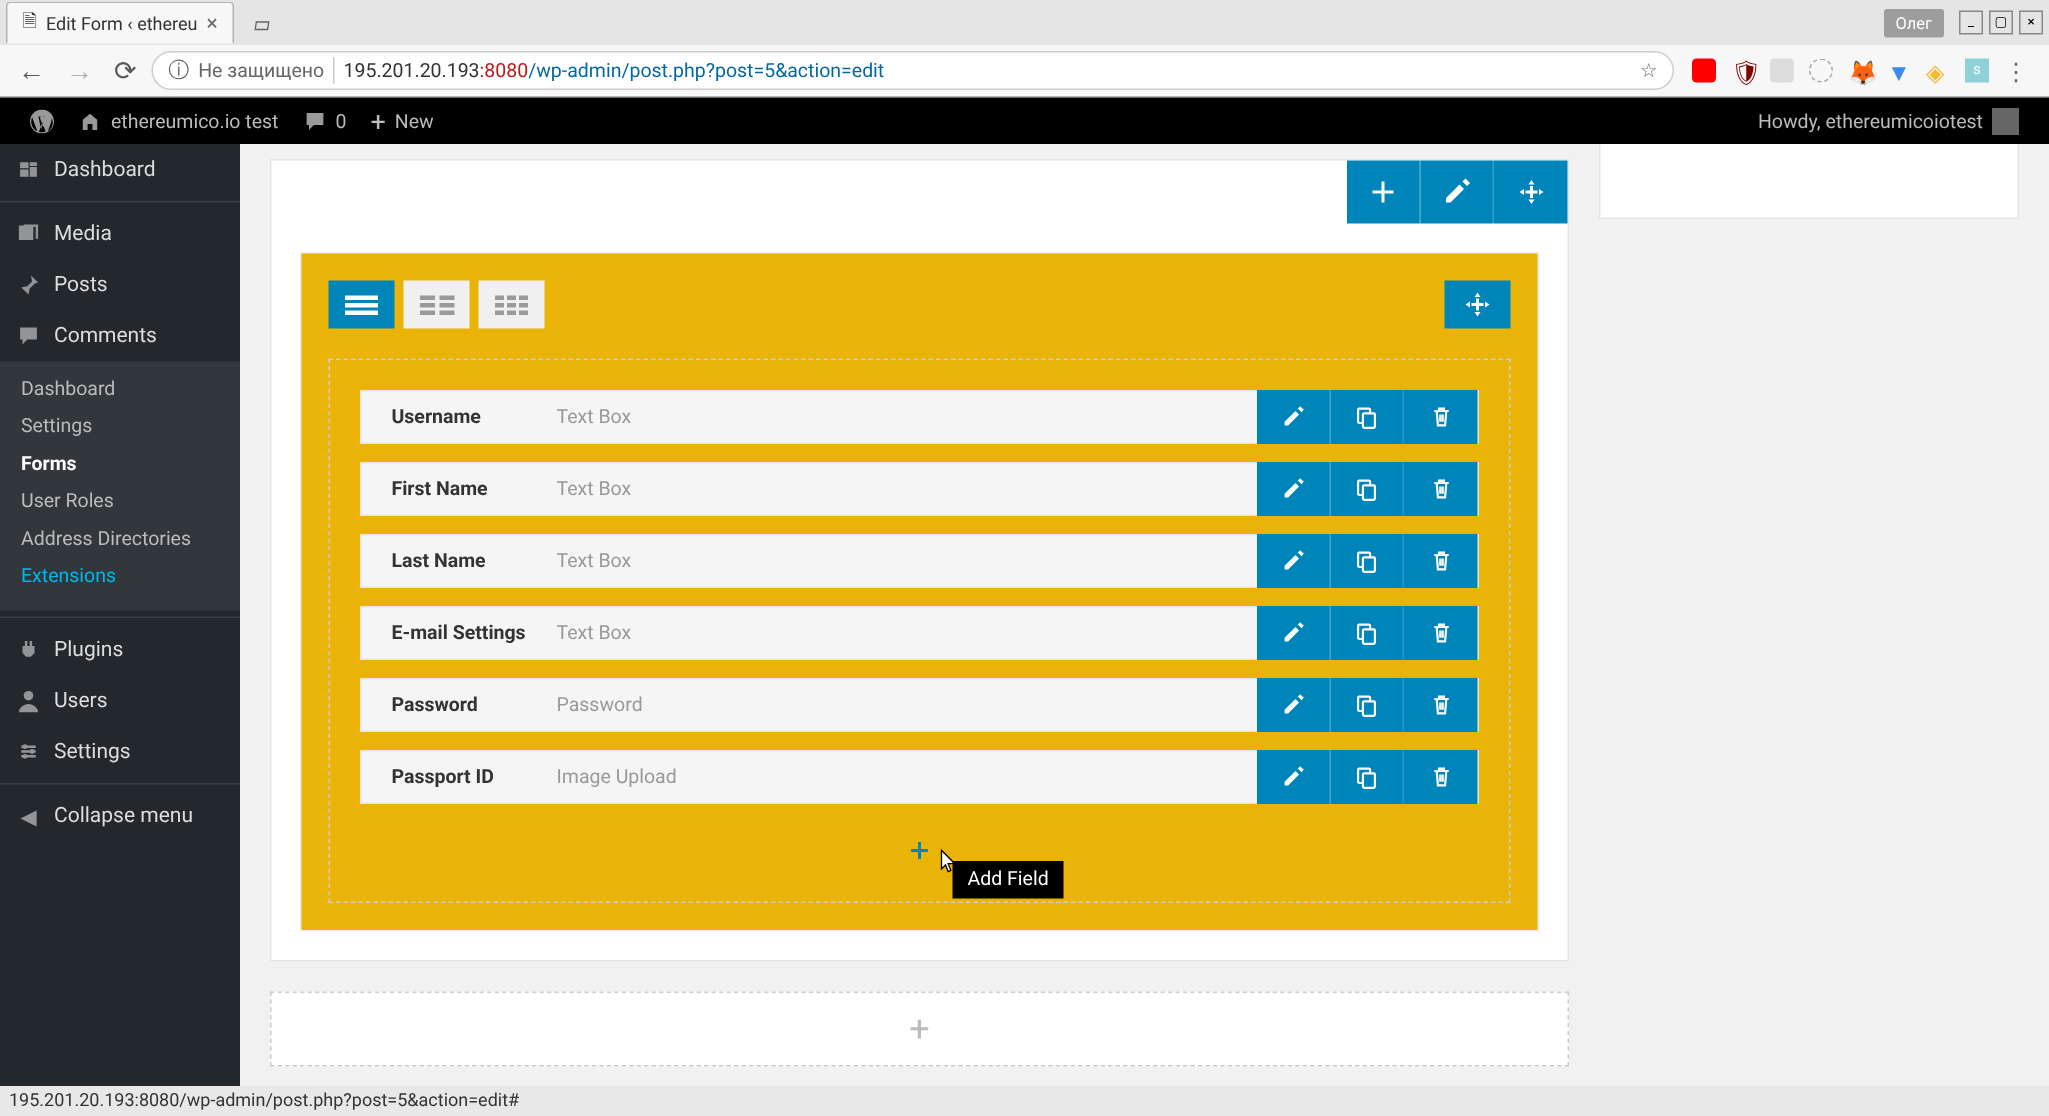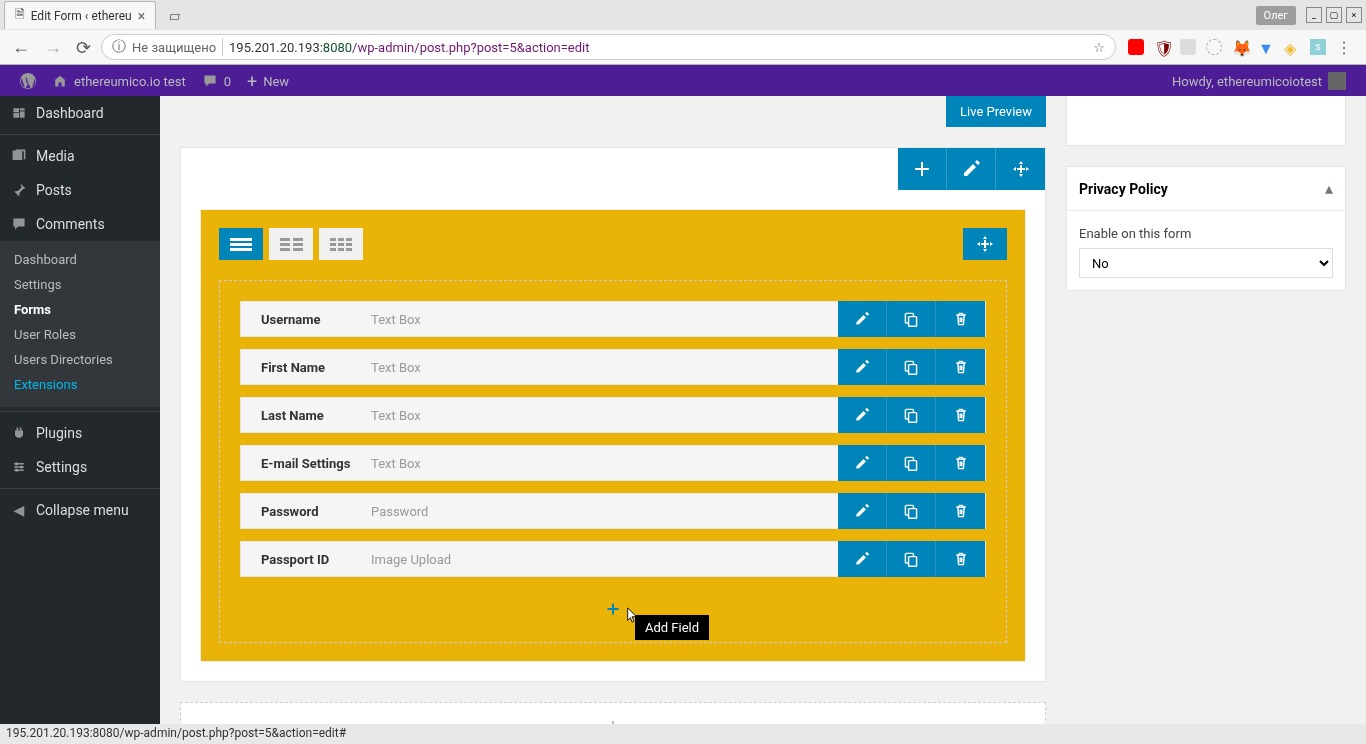--- a/index.html
+++ b/index.html
@@ -18,21 +18,21 @@
 .nav-btn.disabled { color: #b0b0b0; }
 .url-box { flex: 1; display: flex; align-items: center; border: 1px solid #ccc; border-radius: 14px; height: 26px; background: white; padding: 0 10px; font-size: 13px; color: #666; gap: 6px;}
 .url-info { color: #666; font-size: 14px; }
 .url-warn { color: #666; }
 .url-sep { border-left: 1px solid #ccc; height: 18px;}
 .url-text { flex: 1; color: #333;}
 .ext-icons { display: flex; gap: 10px; align-items: center; padding: 0 6px;}
 .ext-ic { width: 16px; height: 16px; }
 
 
-.wp-adminbar { background: #4c1d95; height: 32px; display: flex; align-items: center; color: #ccc; font-size: 13px; padding: 0 12px; }
+.wp-adminbar { background: #000000; height: 32px; display: flex; align-items: center; color: #ccc; font-size: 13px; padding: 0 12px; }
 .ab-item { display: flex; align-items: center; gap: 6px; padding: 0 8px; height: 32px; cursor: pointer; color: #bbb;}
 .ab-right { margin-left: auto; display: flex; align-items: center; gap: 8px;}
 .avatar { width: 18px; height: 18px; background: #666; }
 
 
 .wp-sidebar { position: absolute; left: 0; top: 96px; bottom: 20px; width: 160px; background: #23282d; color: #eee; overflow-y: auto; }
 .menu-item { display: flex; align-items: center; gap: 8px; padding: 8px 10px; font-size: 14px; color: #ddd; cursor: pointer; }
 .menu-item.top { font-weight: 400; }
 .menu-item.current { background: #0073aa; color: #fff; position: relative;}
 .menu-item.current::after { content: ""; position: absolute; right: -8px; top: 50%; margin-top: -8px; border: 8px solid transparent; border-right-color: #f1f1f1; }
@@ -114,21 +114,21 @@
   </div>
   <div class="addr-bar">
     <span class="nav-btn">←</span>
     <span class="nav-btn disabled">→</span>
     <span class="nav-btn">⟳</span>
     <div class="url-box">
       <span class="url-info">ⓘ</span>
       <span class="url-warn">Не защищено</span>
       <span class="url-sep"></span>
       <span class="url-text">
-        <span>195.201.20.193</span><span style="color:#14532d">:8080</span><span style="color:#701a75">/wp-admin/post.php?post=5&amp;action=edit</span>
+        <span>195.201.20.193</span><span style="color:#b91c1c">:8080</span><span style="color:#0369a1">/wp-admin/post.php?post=5&amp;action=edit</span>
       </span>
       <span>☆</span>
     </div>
     <div class="ext-icons">
       <span class="ext-ic" style="background:#ff0000;border-radius:3px"></span>
       <span class="ext-ic" style="color:#800000">🛡</span>
       <span class="ext-ic" style="background:#ddd;border-radius:3px"></span>
       <span class="ext-ic" style="border:1.5px dashed #aaa;border-radius:50%"></span>
       <span class="ext-ic" style="color:#f6851b">🦊</span>
       <span class="ext-ic" style="color:#3b8beb">▼</span>
@@ -201,31 +201,40 @@
           <path d="M3 3h14v10H9l-4 4v-4H3z"></path>
         </svg>
       </span>
     <span>Comments</span>
   </div>
   <div class="submenu">
     <div class="sub-item">Dashboard</div>
     <div class="sub-item">Settings</div>
     <div class="sub-item active">Forms</div>
     <div class="sub-item">User Roles</div>
-    <div class="sub-item">Users Directories</div>
+    <div class="sub-item">Address Directories</div>
     <div class="sub-item highlight">Extensions</div>
   </div>
   <div class="menu-sep"></div>
   <div class="menu-item top">
     <span class="dashicon">
         <svg viewBox="0 0 20 20" fill="currentColor">
           <path d="M7 3v4H5v6l3 3h4l3-3V7h-2V3h-2v4H9V3z"></path>
         </svg>
       </span>
     <span>Plugins</span>
+  </div>
+  <div class="menu-item top">
+    <span class="dashicon">
+        <svg viewBox="0 0 20 20" fill="currentColor">
+          <circle cx="10" cy="6" r="4"></circle>
+          <path d="M2 20c0-4 4-7 8-7s8 3 8 7z"></path>
+        </svg>
+      </span>
+    <span>Users</span>
   </div>
   <div class="menu-item top">
     <span class="dashicon">
         <svg viewBox="0 0 20 20" fill="currentColor">
           <path d="M4 6h12M4 10h12M4 14h12" stroke="currentColor" stroke-width="2"></path>
           <circle cx="7" cy="6" r="2"></circle>
           <circle cx="13" cy="10" r="2"></circle>
           <circle cx="7" cy="14" r="2"></circle>
         </svg>
       </span>
@@ -234,23 +243,20 @@
   <div class="menu-sep"></div>
   <div class="menu-item">
     <span class="dashicon">◀</span>
     <span>Collapse menu</span>
   </div>
 </div>
 
 <div class="wp-content">
   <div class="content-columns">
     <div class="col-main">
-      <div style="overflow:hidden;">
-        <span class="live-preview-btn">Live Preview</span>
-      </div>
 
       <div class="um-box">
         <div class="um-row-controls" style="padding:0;">
           <div class="um-icon-btn">
             <svg class="svg20" viewBox="0 0 20 20" fill="white">
                 <path d="M9 3h2v6h6v2h-6v6H9v-6H3V9h6z"></path>
               </svg>
           </div>
           <div class="um-icon-btn">
             <svg class="svg20" viewBox="0 0 20 20" fill="white">
@@ -463,29 +469,17 @@
             </div>
           </div>
         </div>
       </div>
 
       <div class="add-row-box">+</div>
     </div>
 
     <div class="col-side">
       <div style="height:50px;background:#fff;border:1px solid #e5e5e5;border-top:none;margin-bottom:20px"></div>
-      <div class="postbox">
-        <div class="postbox-header">
-          <span class="postbox-title">Privacy Policy</span>
-          <span class="postbox-toggle">▴</span>
-        </div>
-        <div class="postbox-body">
-          <label>Enable on this form</label>
-          <select>
-            <option>No</option>
-          </select>
-        </div>
-      </div>
     </div>
   </div>
 </div>
 
 <div class="status-bar">195.201.20.193:8080/wp-admin/post.php?post=5&amp;action=edit#</div>
 
 </body></html>

